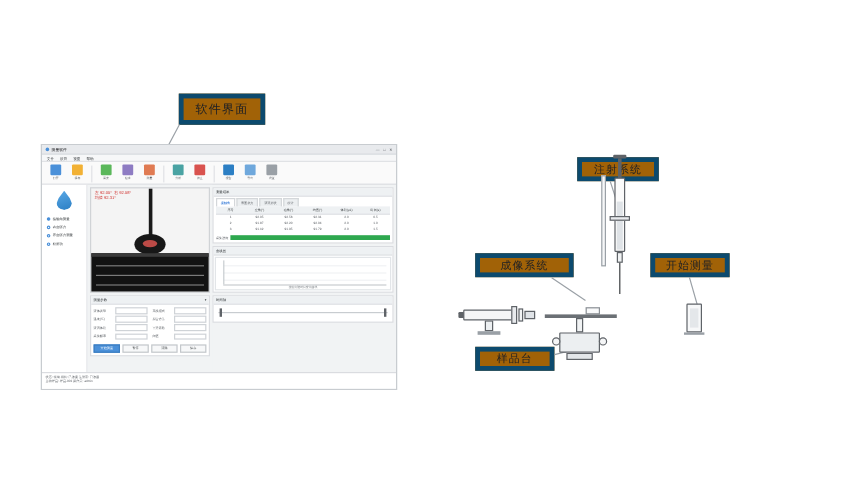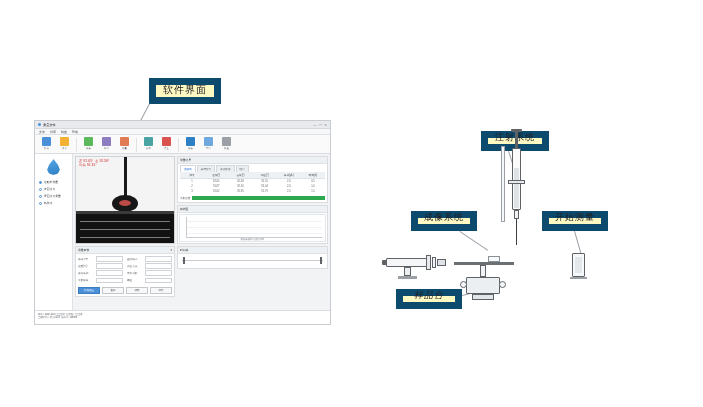--- a/index.html
+++ b/index.html
@@ -9,36 +9,36 @@
   }
   body {
     width: 703px;
     height: 407px;
     position: relative;
     font-family: "Liberation Sans", sans-serif;
     overflow: hidden;
   }
   .label-box {
     position: absolute;
-    border: 7px solid #0c4a6e;
-    background: #fef9c3;
+    border: 4px solid #0c4a6e;
+    background: #a16207;
     color: #202124;
     display: flex;
-    align-items: flex-end;
+    align-items: center;
     justify-content: center;
     font-size: 9px;
     letter-spacing: 1px;
     box-sizing: border-box;
   }
   
   #label-software { left: 149px; top: 78px; width: 72px; height: 26px; font-size: 10px; }
   #label-injection { left: 481px; top: 131px; width: 68px; height: 20px; }
-  #label-imaging { left: 396px; top: 211px; width: 66px; height: 20px; margin-left: 15px; }
+  #label-imaging { left: 396px; top: 211px; width: 82px; height: 20px; }
   #label-lightsource { left: 542px; top: 211px; width: 66px; height: 20px; }
-  #label-sampletable { left: 396px; top: 289px; width: 66px; height: 20px; font-style: italic; }
+  #label-sampletable { left: 396px; top: 289px; width: 66px; height: 20px; }
 
   .leader {
     position: absolute;
     background: #9aa0a6;
     height: 1px;
     transform-origin: 0 0;
   }
 
   
   #sw-window {

